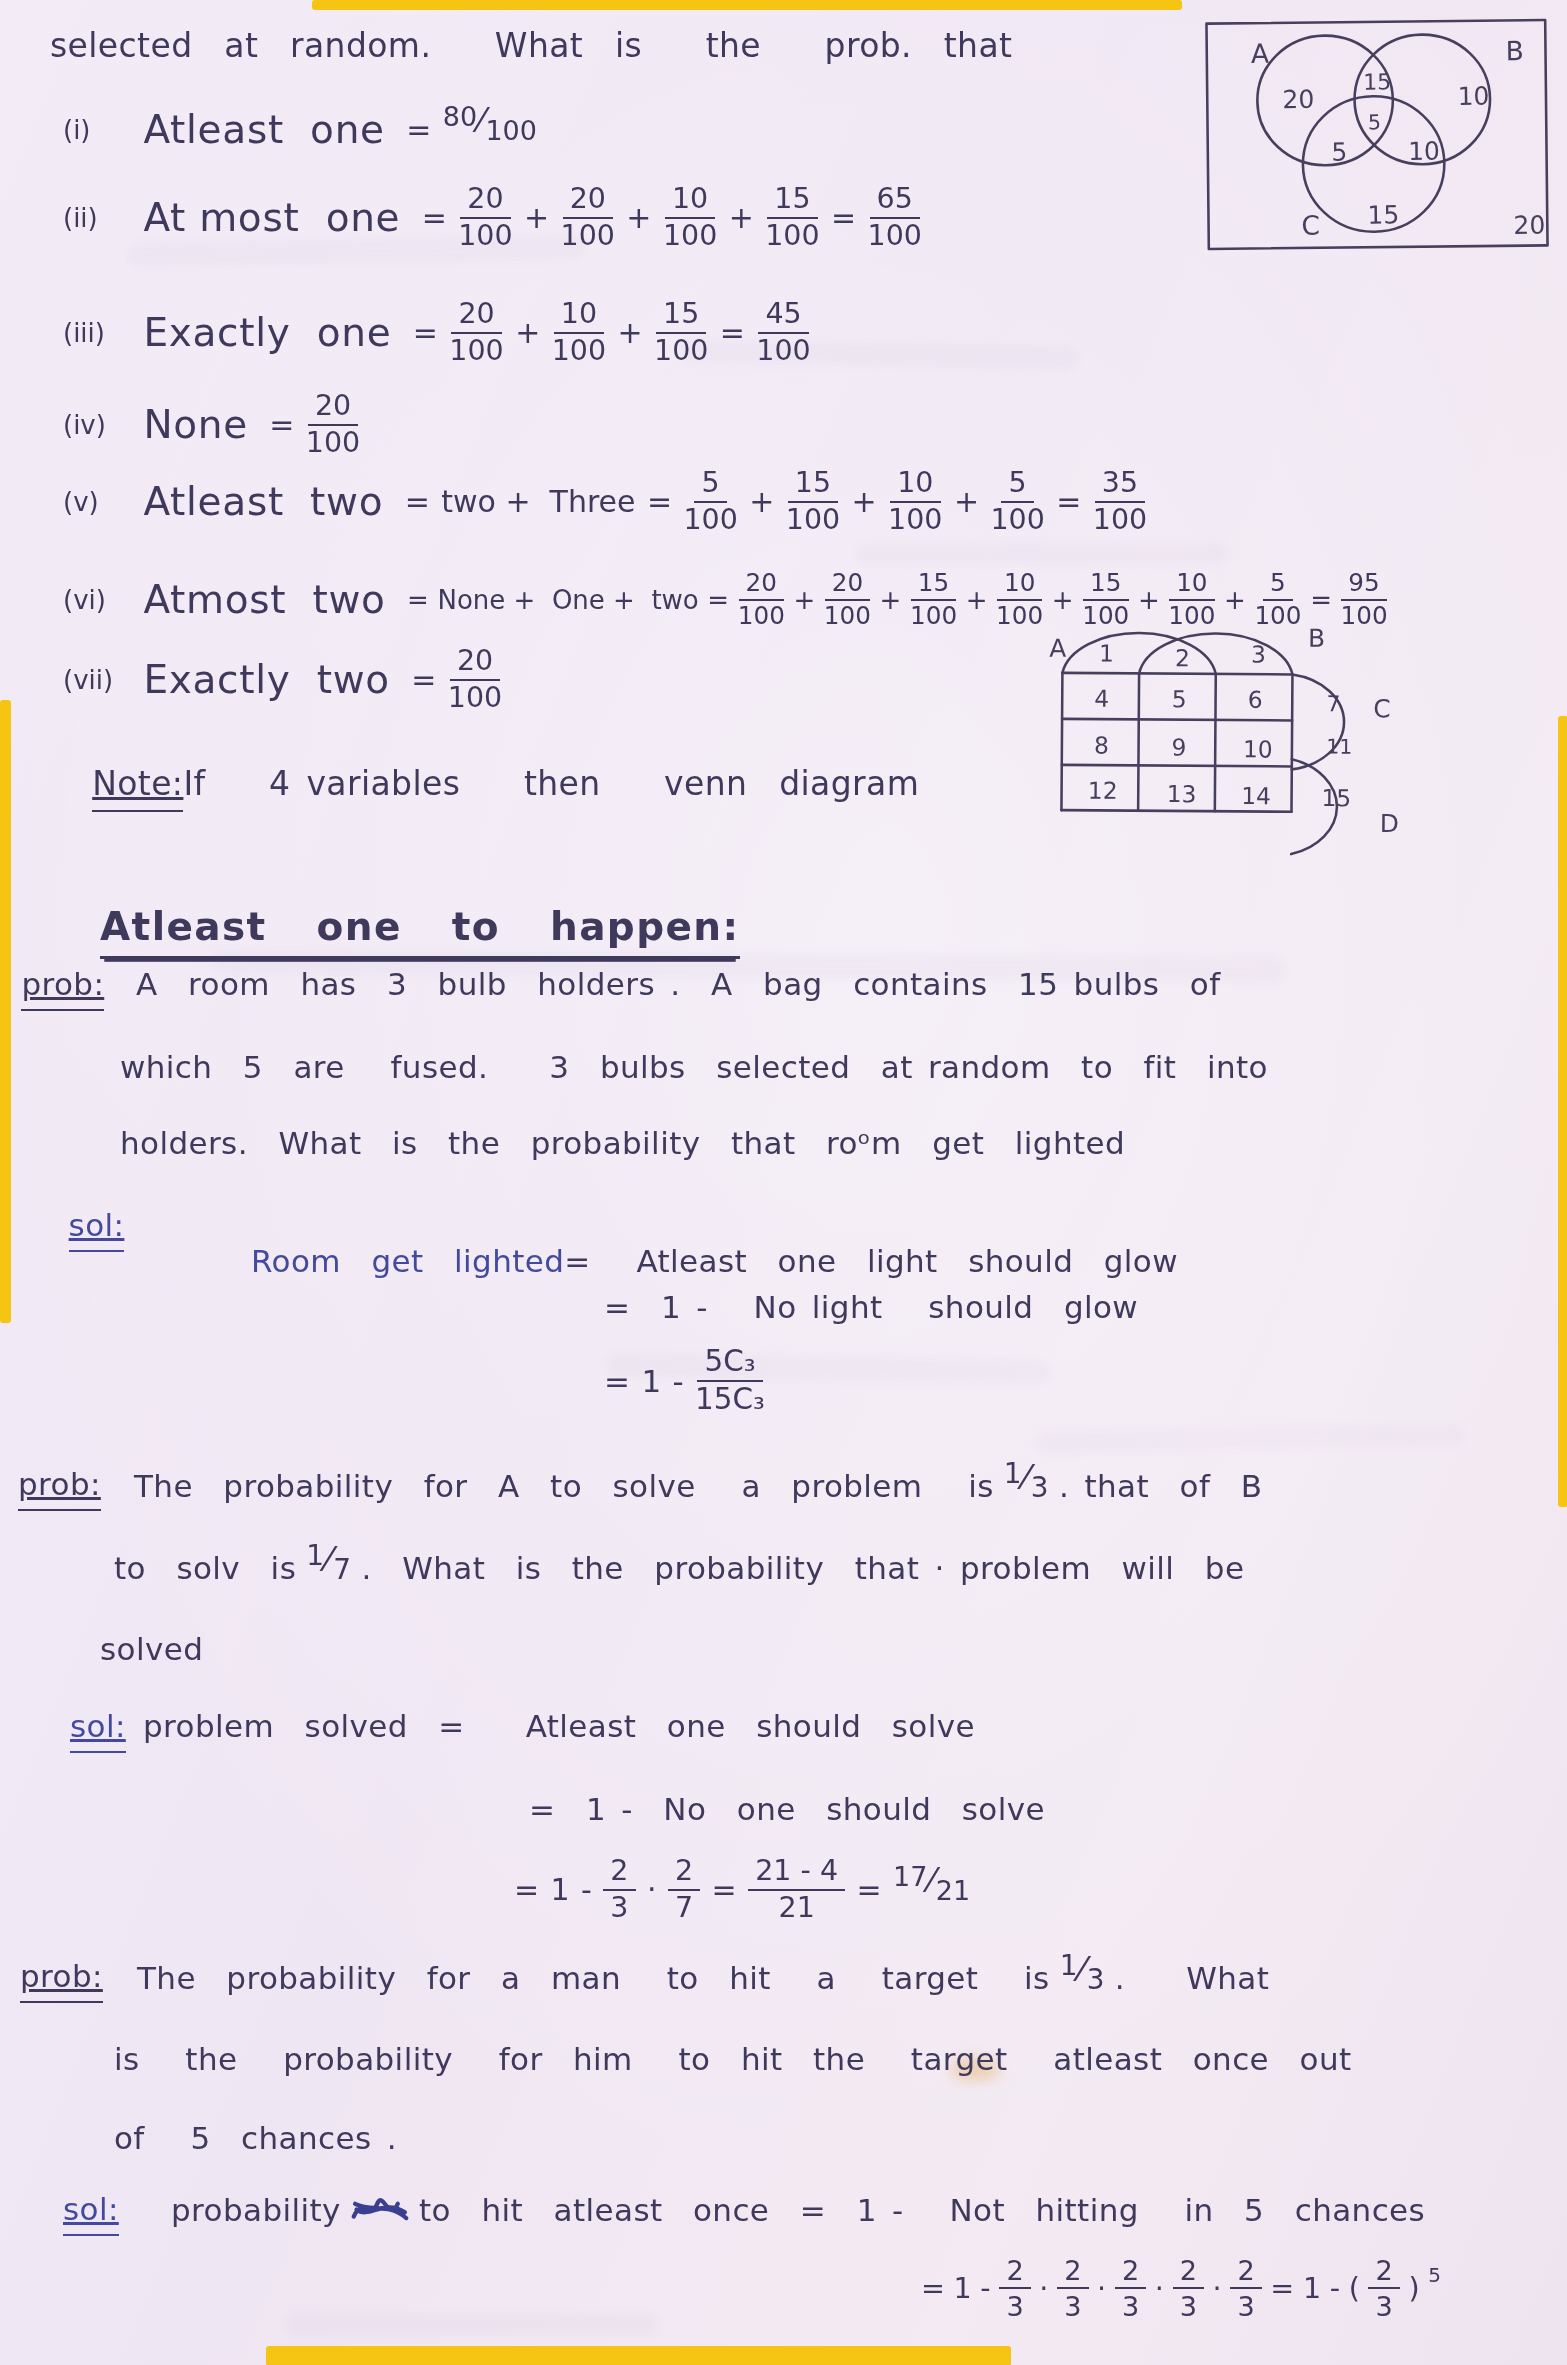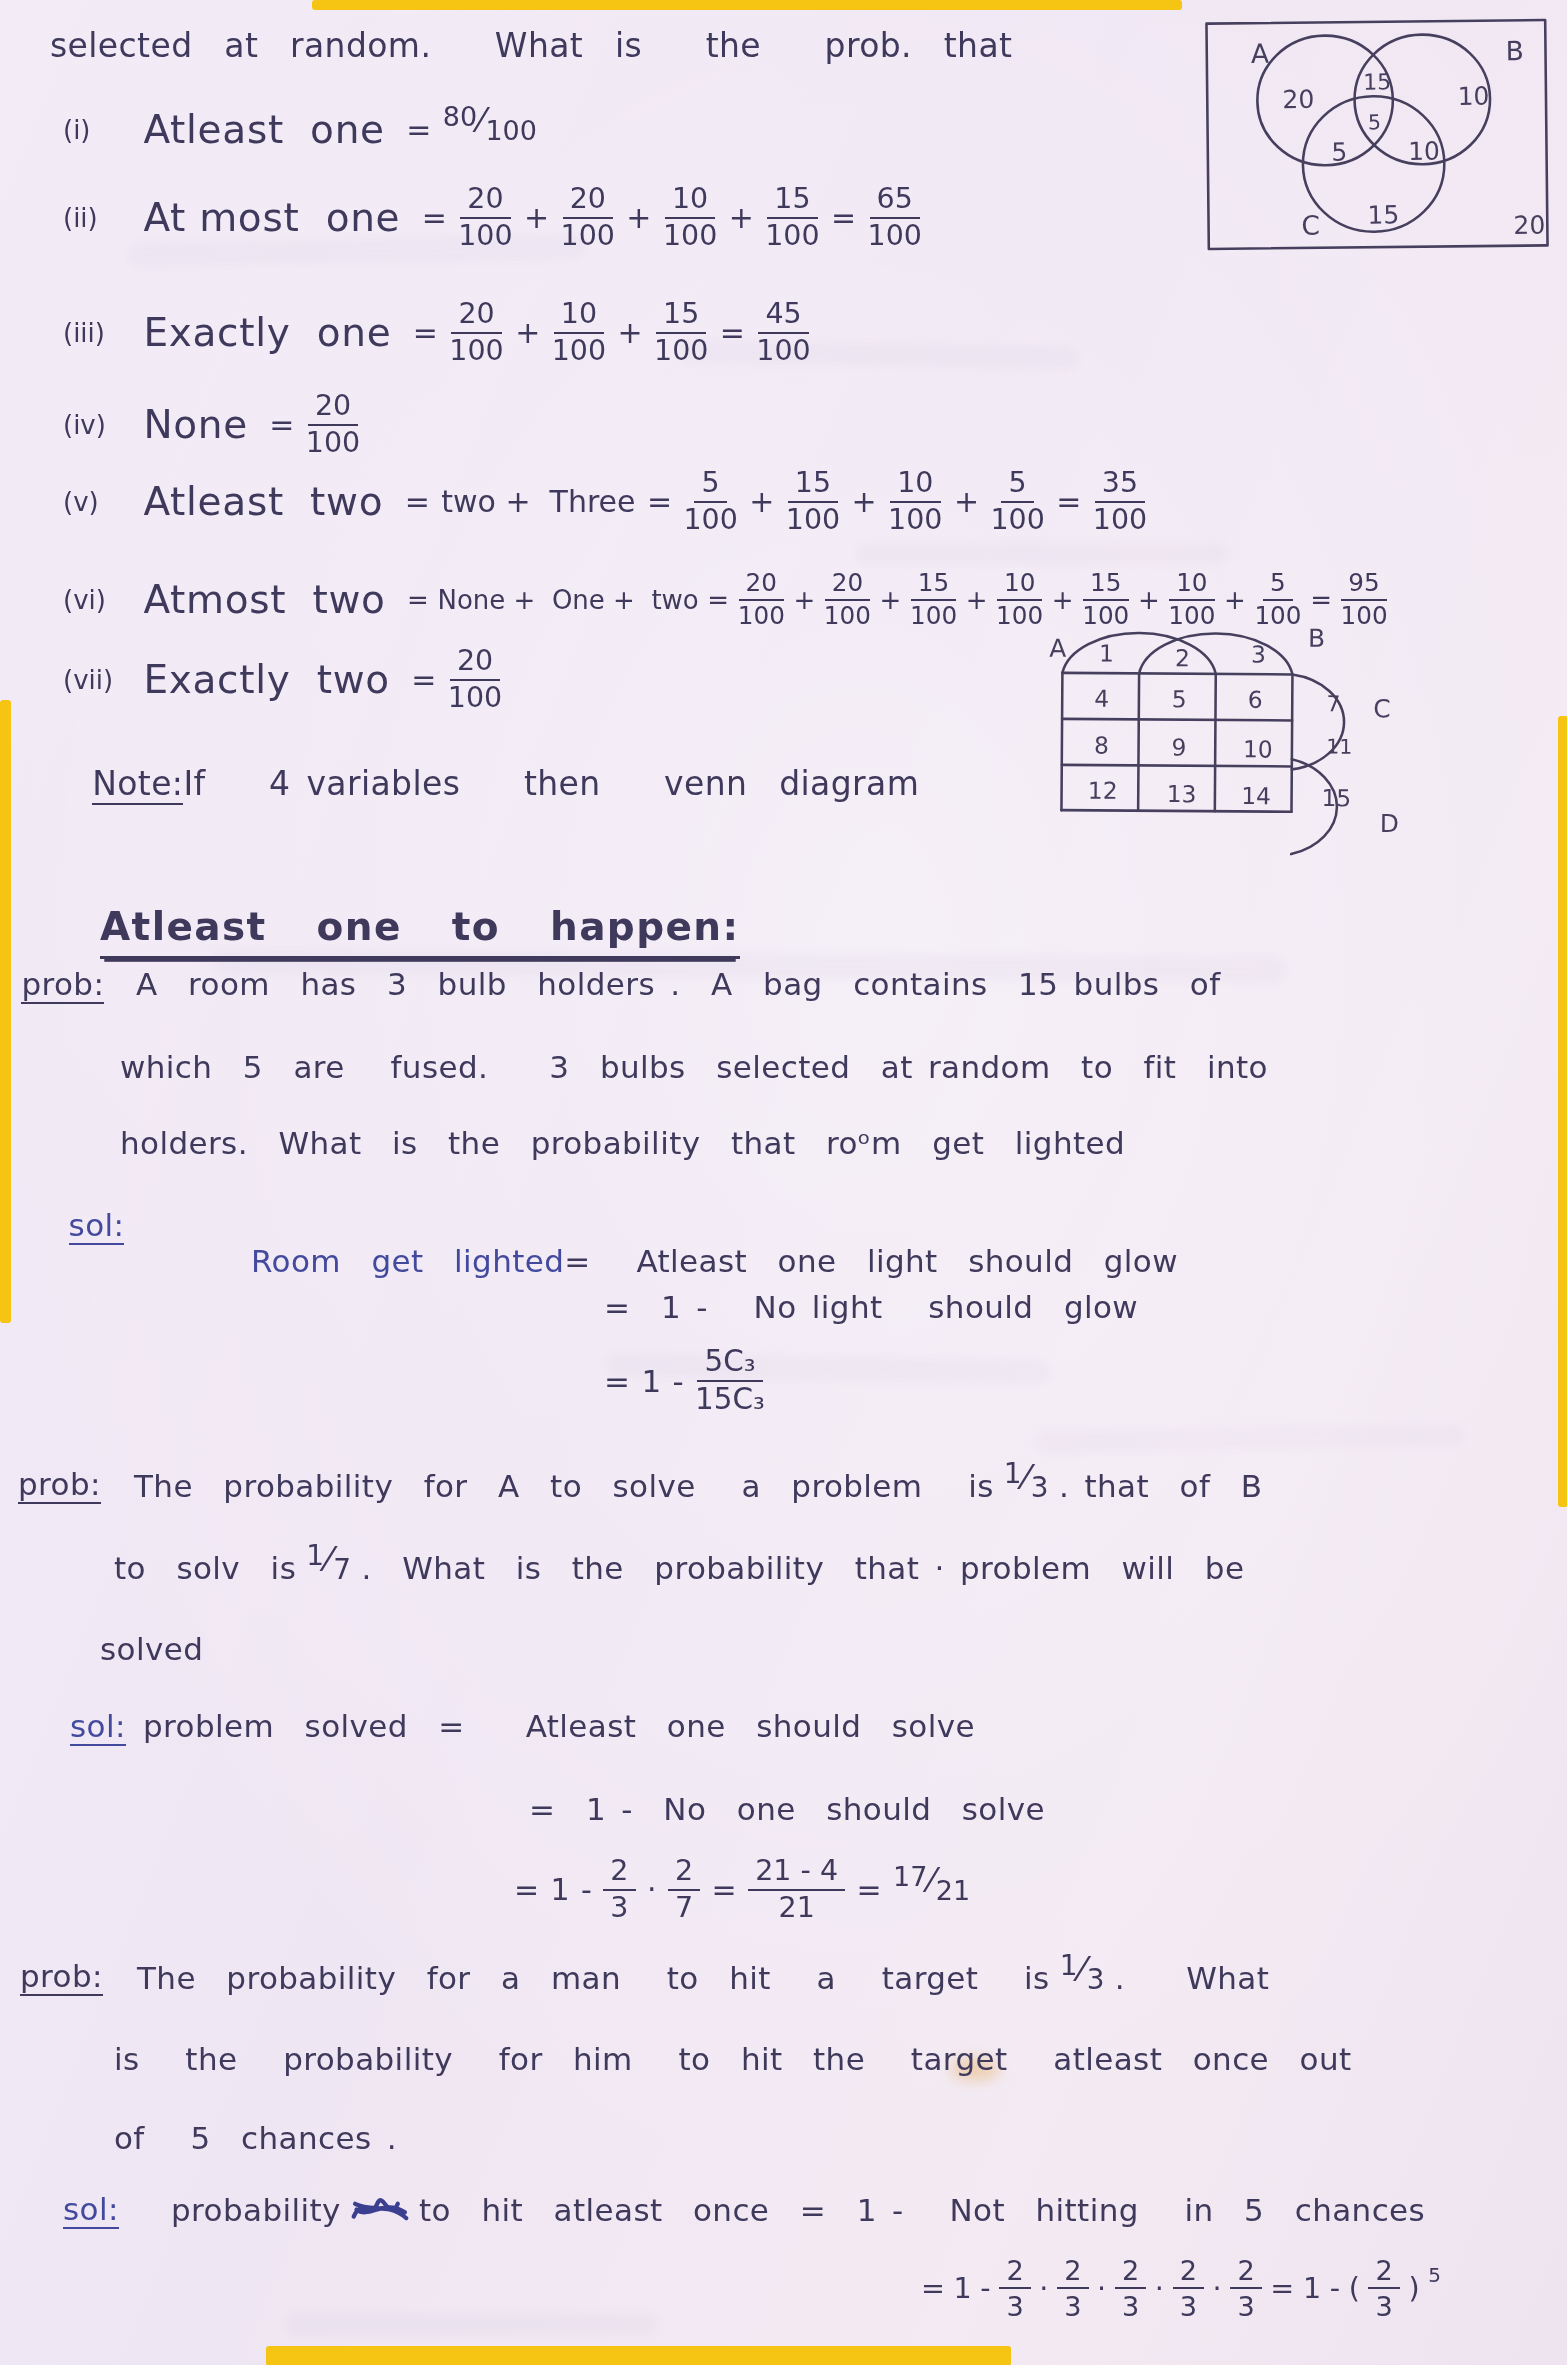--- a/index.html
+++ b/index.html
@@ -5,21 +5,21 @@
   html,body{margin:0;padding:0;background:#cfc6d6;}
   .page{
     position:relative;width:1568px;height:2366px;overflow:hidden;
     background:
       radial-gradient(ellipse 1286px 1857px at 55% 40%, rgba(255,255,255,.35), rgba(255,255,255,0) 70%),
       linear-gradient(112deg,#f3ecf7 0%,#efe6f3 45%,#f3eaf3 75%,#eee4f0 100%);
     font-family:"DejaVu Sans",sans-serif;color:#3f3a5c;
   }
   .hl{position:absolute;background:#f6c513;border-radius:2.9px;}
   .line{position:absolute;white-space:pre;font-size:31px;letter-spacing:0.4px;word-spacing:5px;}
-  .tag{border-bottom:2.9px solid currentColor;padding-bottom:0;}
+  .tag{border-bottom:2.9px solid currentColor;padding-bottom:7px;text-decoration:underline;}
   .blue{color:#434a9e;margin-left:40px;}
   .heading{font-size:39px;font-weight:bold;letter-spacing:1.4px;word-spacing:10px;
     border-bottom:3.6px solid currentColor;box-shadow:0 7.1px 0 -4.3px #3f3a5c;padding-bottom:7.1px;}
   .item{position:absolute;left:63px;display:flex;align-items:center;gap:21.4px;white-space:pre;}
   .ilabel{font-size:26px;min-width:59px;}
   .iname{font-size:39px;letter-spacing:0.7px;}
   .eq{display:inline-flex;align-items:center;gap:11.4px;font-size:30px;white-space:pre;}
   .eq .tok{white-space:pre;}
   .prose-eq{font-size:31px;gap:10px;letter-spacing:0.4px;word-spacing:5px;}
   .tight .eq{font-size:26px;gap:8.6px;}

